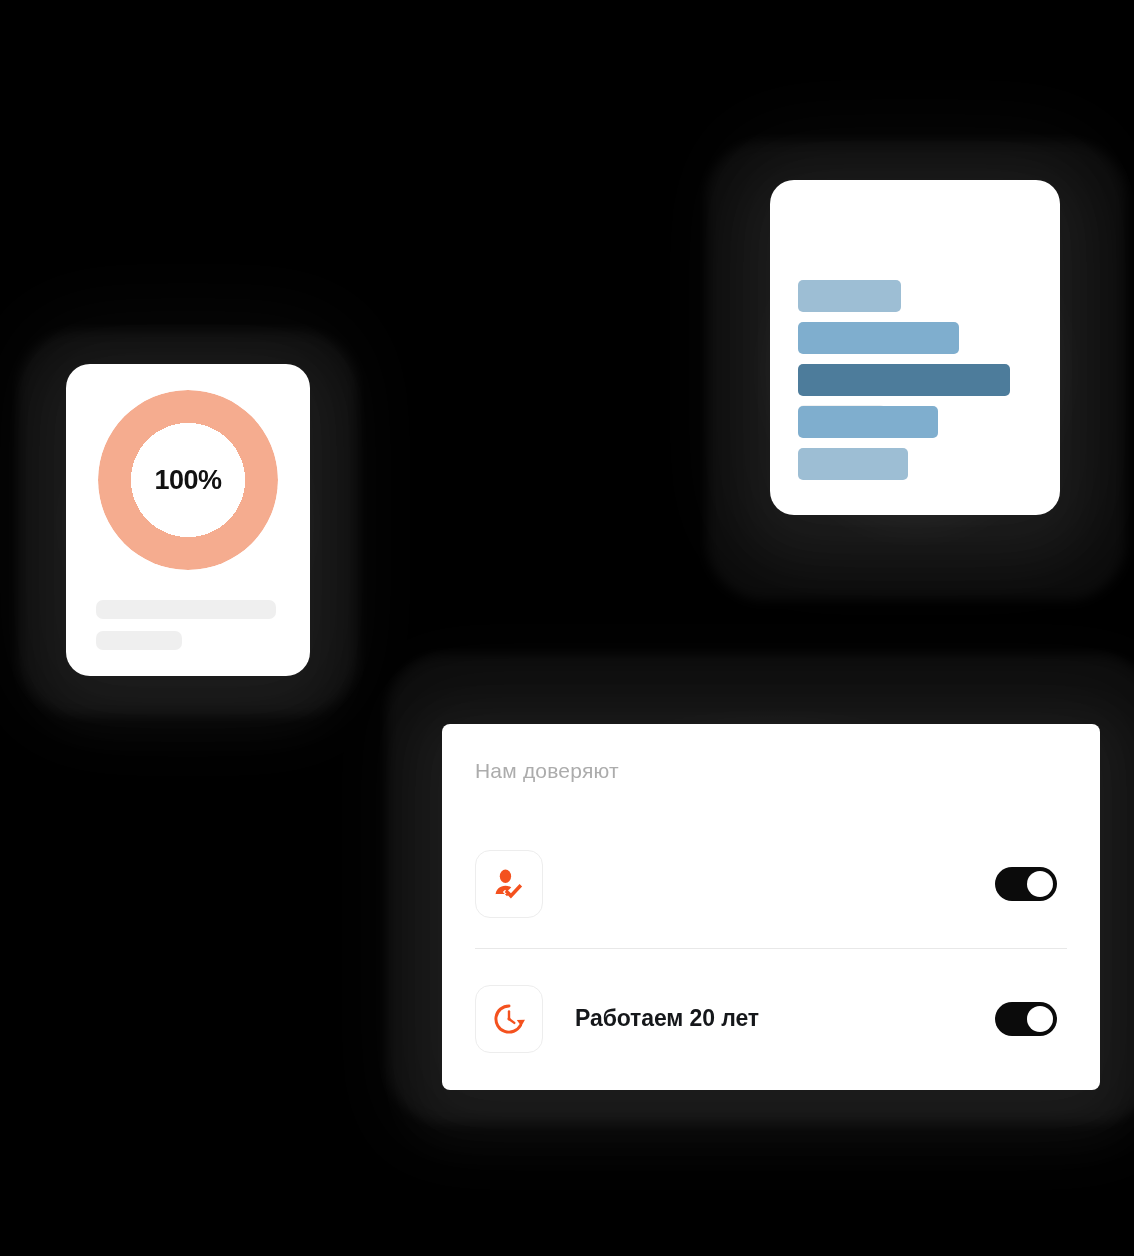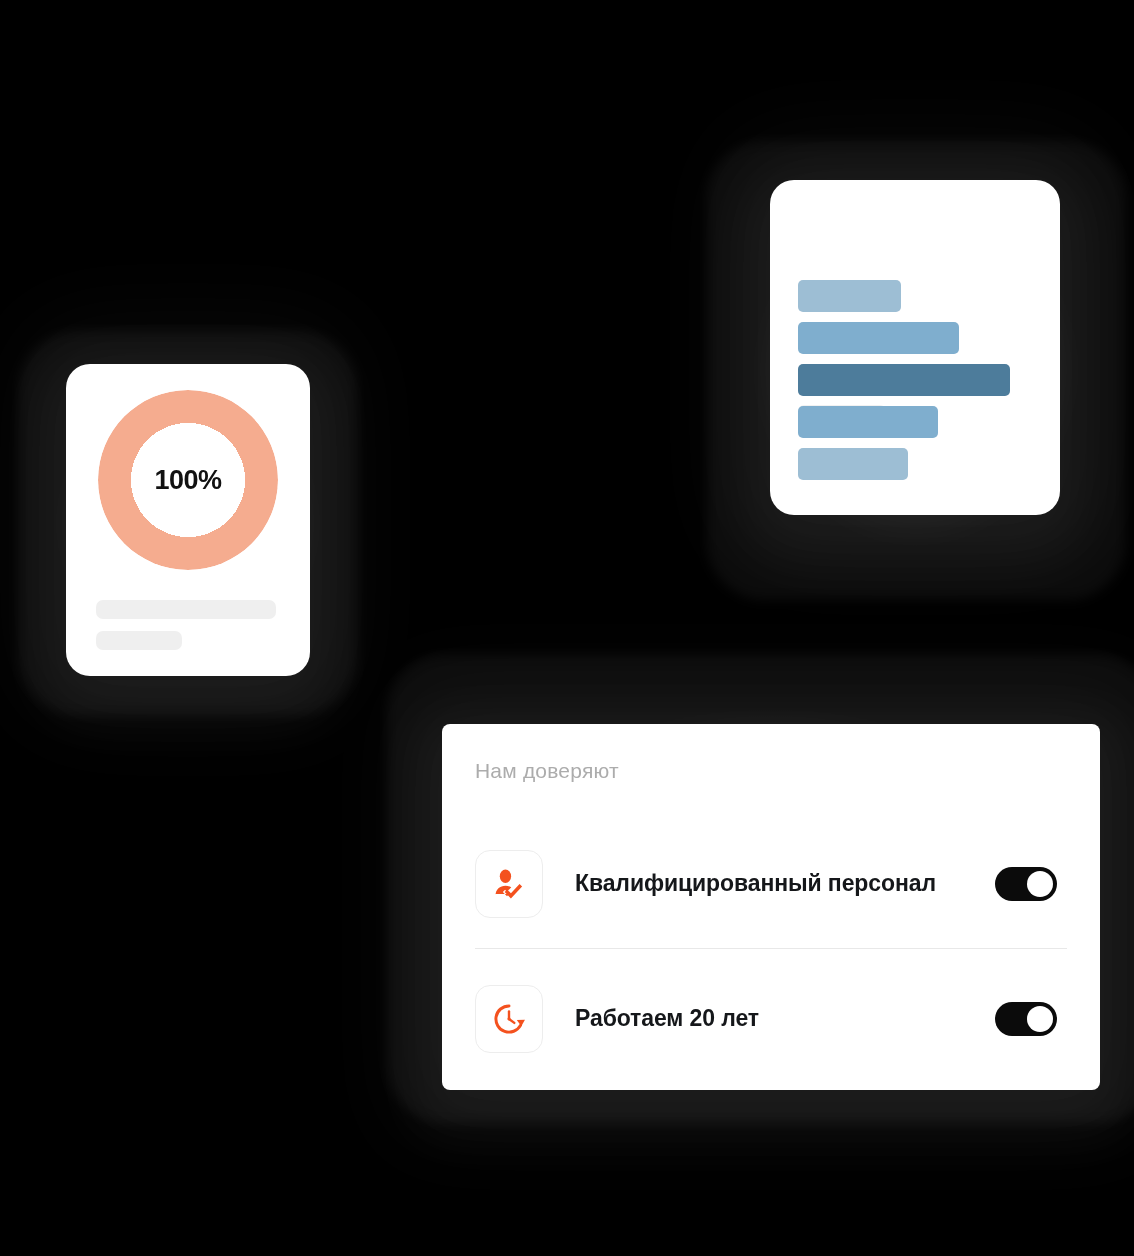--- a/index.html
+++ b/index.html
@@ -241,21 +241,20 @@
     <div class="trust-title">Нам доверяют</div>
 
     <div class="trust-row" id="trust-row-0">
       <div class="icon-tile">
         <svg width="34" height="34" viewBox="0 0 48 48">
           <ellipse cx="19" cy="13" rx="8" ry="9.5" fill="#F4511E"></ellipse>
           <path d="M5 40c0-8.5 6.3-13.5 14-13.5 3.1 0 5.9.8 8.2 2.2L21 35l-2.6-2.8-3.1 3 5.9 6 3-3.2H5z" fill="#F4511E"></path>
           <path d="M21.5 31.8l5.2 5.4 12.2-13.1 3.6 3.3-15.8 17-8.8-9.2z" fill="#F4511E"></path>
         </svg>
       </div>
-      <div class="row-label">Квалифицированный персонал</div>
       <div class="toggle">
         <div class="knob"></div>
       </div>
     </div>
 
     <div class="divider"></div>
 
     <div class="trust-row" id="trust-row-1">
       <div class="icon-tile">
         <svg width="34" height="34" viewBox="0 0 48 48">

